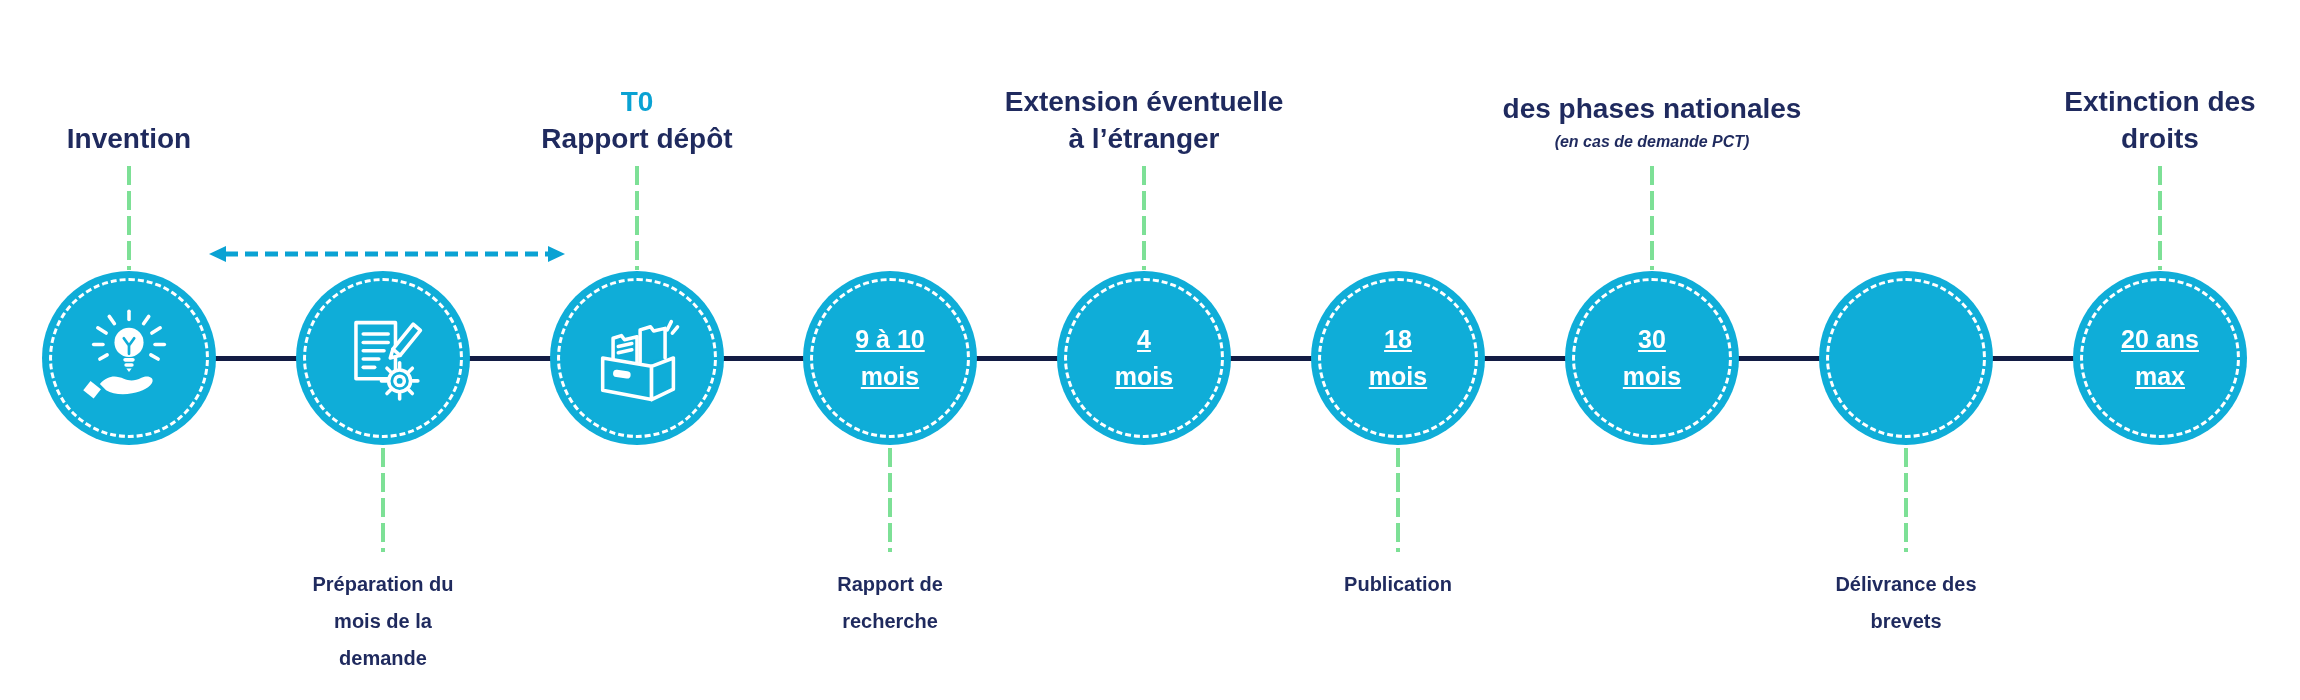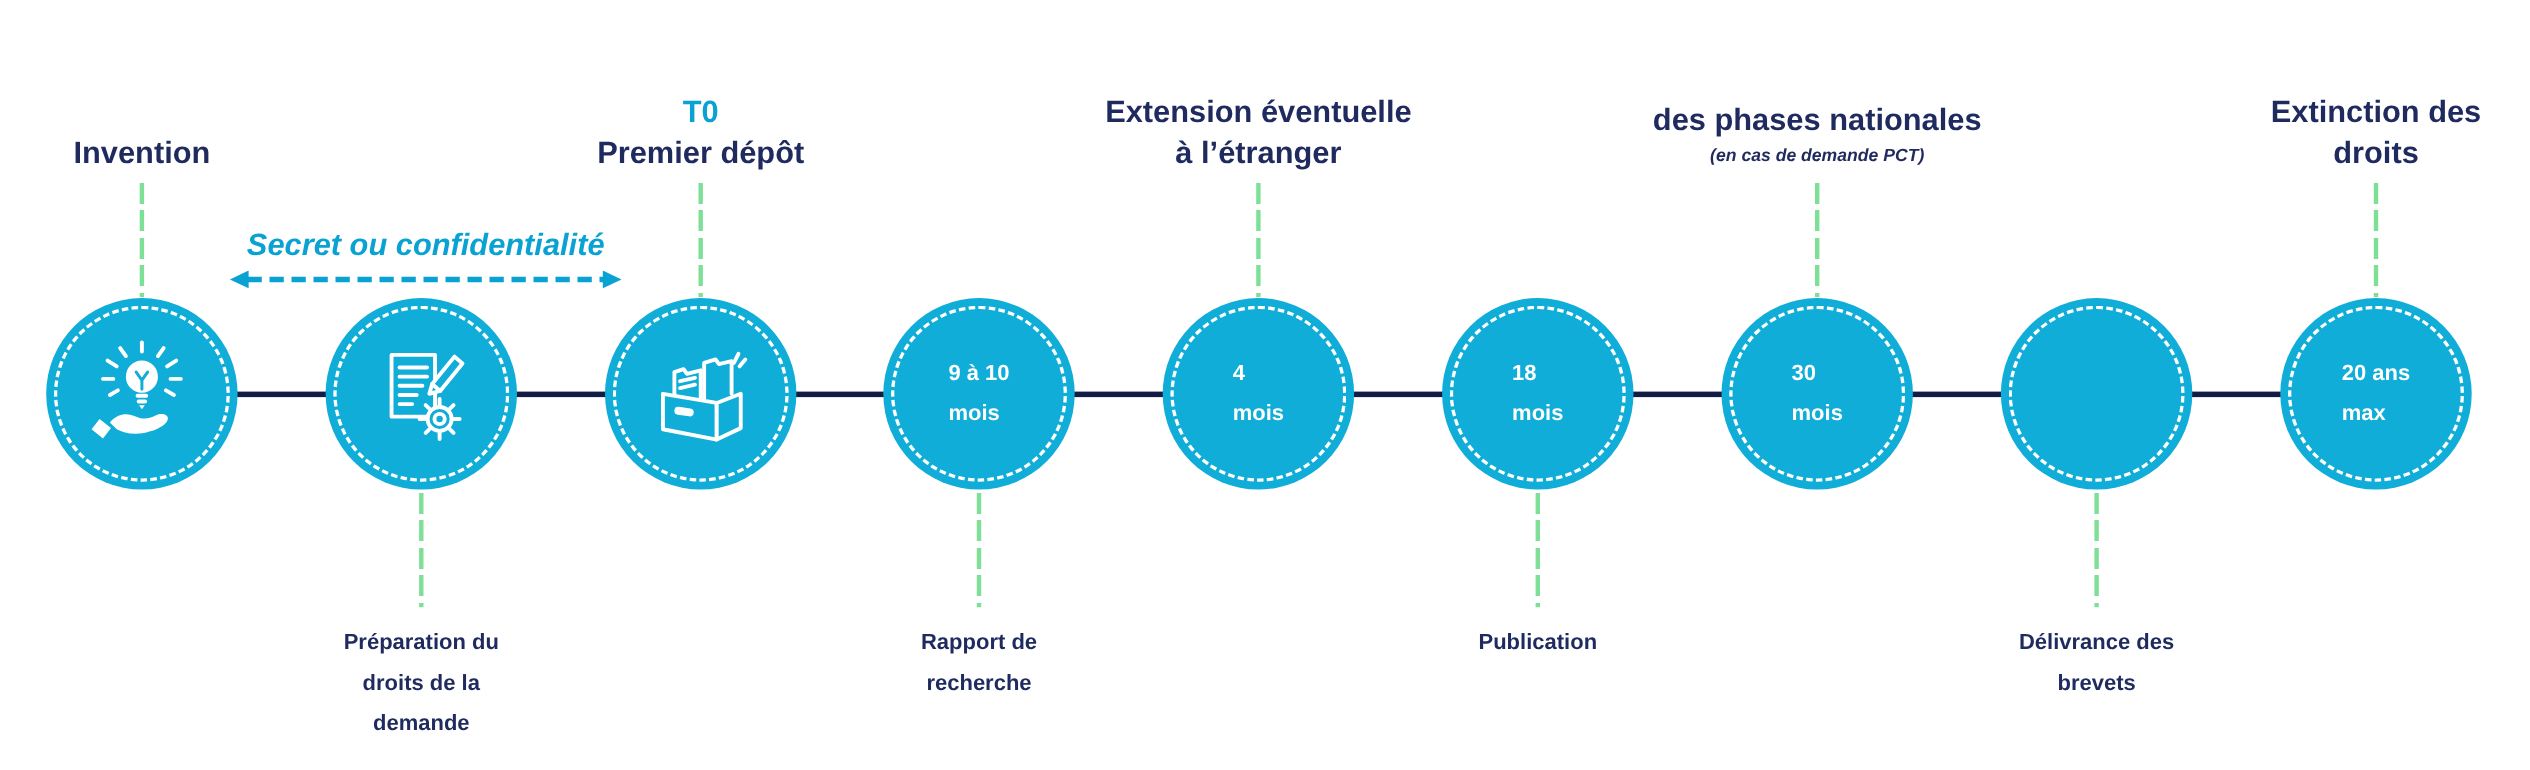--- a/index.html
+++ b/index.html
@@ -8,21 +8,21 @@
     font-family:"Liberation Sans", sans-serif; overflow:hidden;
   }
   .hline { position:absolute; left:129px; top:356px; width:2031px; height:5px; background:var(--line); }
   .node { position:absolute; top:0; width:0; height:700px; left:var(--cx); }
   .circle {
     position:absolute; left:-87px; top:271px; width:174px; height:174px;
     border-radius:50%; background:var(--circle);
     display:flex; align-items:center; justify-content:center;
   }
   .ring { position:absolute; inset:7px; border:3px dashed #ffffff; border-radius:50%; }
-  .circle-text { position:relative; color:#ffffff; font-weight:bold; font-size:20px; line-height:37px; text-align:left; }
+  .circle-text { position:relative; color:#ffffff; font-weight:bold; font-size:25px; line-height:37px; text-align:center;text-decoration:underline; }
   .circle-text span { display:block; }
   .vtop, .vbot {
     position:absolute; left:-2px; width:4px;
     background-image:repeating-linear-gradient(to bottom, var(--green) 0 19px, transparent 19px 25px);
   }
   .vtop { top:166px; height:104px; }
   .vbot { top:448px; height:104px; }
   .top-label {
     position:absolute; bottom:543px; left:-170px; width:340px; text-align:center;
     color:var(--navy); font-weight:bold; font-size:28px; line-height:37px;
@@ -47,21 +47,20 @@
   .arrow-dash { stroke:var(--accent); stroke-width:5; }
   .arrow-head { fill:var(--accent); }
 </style>
 </head>
 <body>
 
 <div class="canvas">
 
   <div class="hline"></div>
 
-  <div class="secret-label">Secret ou confidentialité</div>
   <svg class="secret-arrow" width="356" height="16" viewBox="0 0 356 16">
     <line class="arrow-dash" x1="16" y1="8" x2="340" y2="8" stroke-dasharray="13 7"></line>
     <polygon class="arrow-head" points="0,8 17,0 17,16"></polygon>
     <polygon class="arrow-head" points="356,8 339,0 339,16"></polygon>
   </svg>
 
   <div class="node" style="--cx:129px">
     <div class="top-label">
       <span>Invention</span>
     </div>
@@ -115,29 +114,29 @@
           <path d="M66 59.5 V54.5"></path>
             <path d="M74.8 63.2 L78.2 59.8"></path>
         </g>
         <circle class="ic-k" cx="66" cy="72" r="10.5"></circle>
         <circle class="ic-s" cx="66" cy="72" r="4.5" stroke-width="3"></circle>
       </svg>
     </div>
     <div class="vbot"></div>
     <div class="bottom-label">
       <span>Préparation du</span>
-      <span>droits de la</span>
+      <span>mois de la</span>
       <span>demande</span>
     </div>
   </div>
 
   <div class="node" style="--cx:637px">
     <div class="top-label">
       <span class="accent">T0</span>
-      <span>Premier dépôt</span>
+      <span>Rapport dépôt</span>
     </div>
     <div class="vtop"></div>
     <div class="circle">
       <div class="ring"></div>
       <svg class="icon" viewBox="0 0 100 100">
         <path class="ic-k" d="M27 56 V31 L35 28.5 L38 32.5 L50 29.5 V58"></path>
         <g class="ic-s" stroke-width="2.6">
           <path d="M32 39 L45 36"></path>
             <path d="M32 45 L45 42"></path>
         </g>

